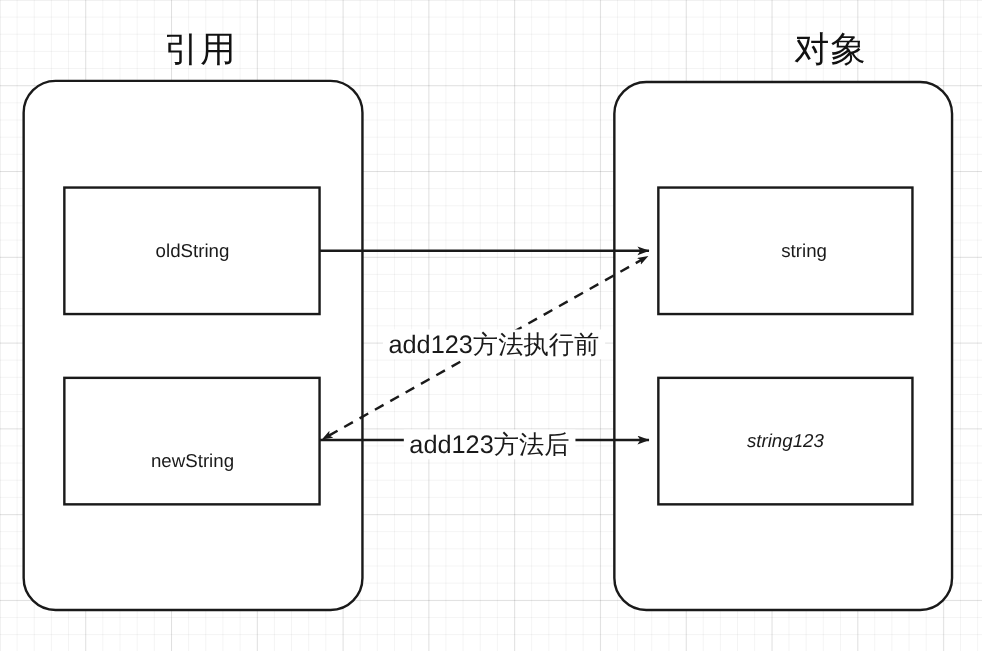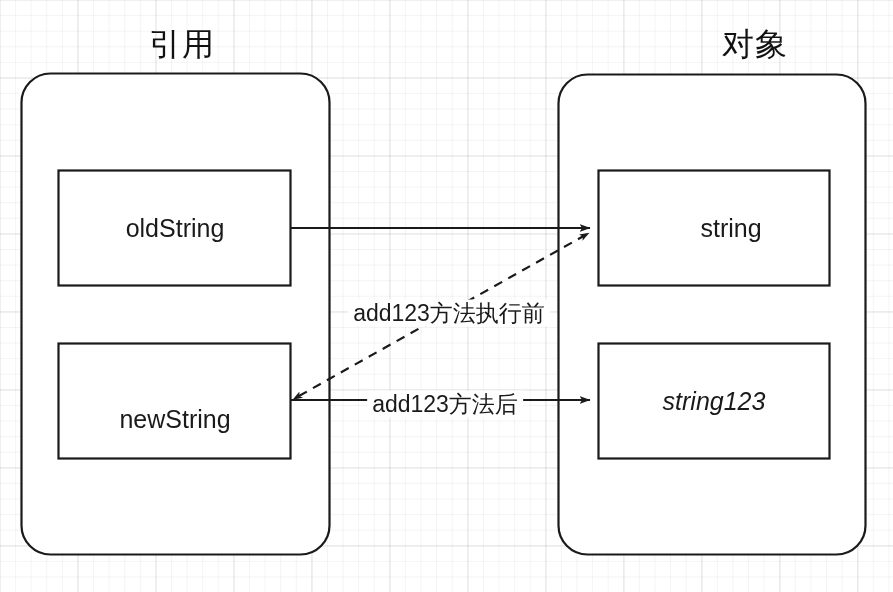--- a/index.html
+++ b/index.html
@@ -42,21 +42,21 @@
     font-size: 32px;
     line-height: 1;
     color: #111111;
     white-space: nowrap;
     transform: translate(-50%, -50%);
     letter-spacing: 1px;
   }
 
   .node-label {
     position: absolute;
-    font-size: 25px;
+    font-size: 17px;
     line-height: 1;
     color: #1a1a1a;
     white-space: nowrap;
     transform: translate(-50%, -50%);
   }
 
   .edge-label {
     position: absolute;
     font-size: 23px;
     line-height: 1;

